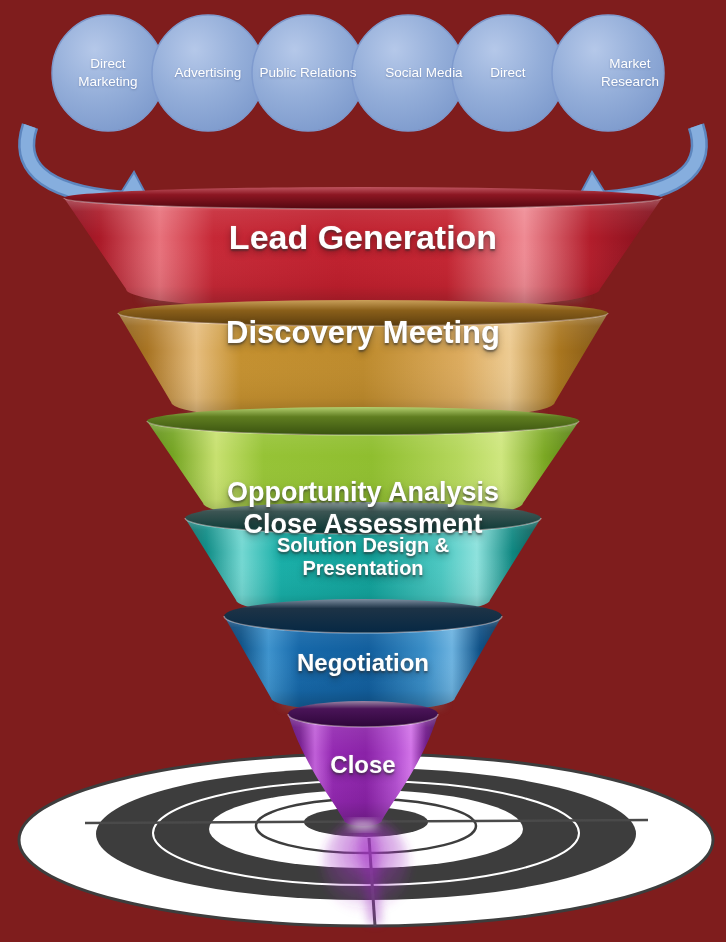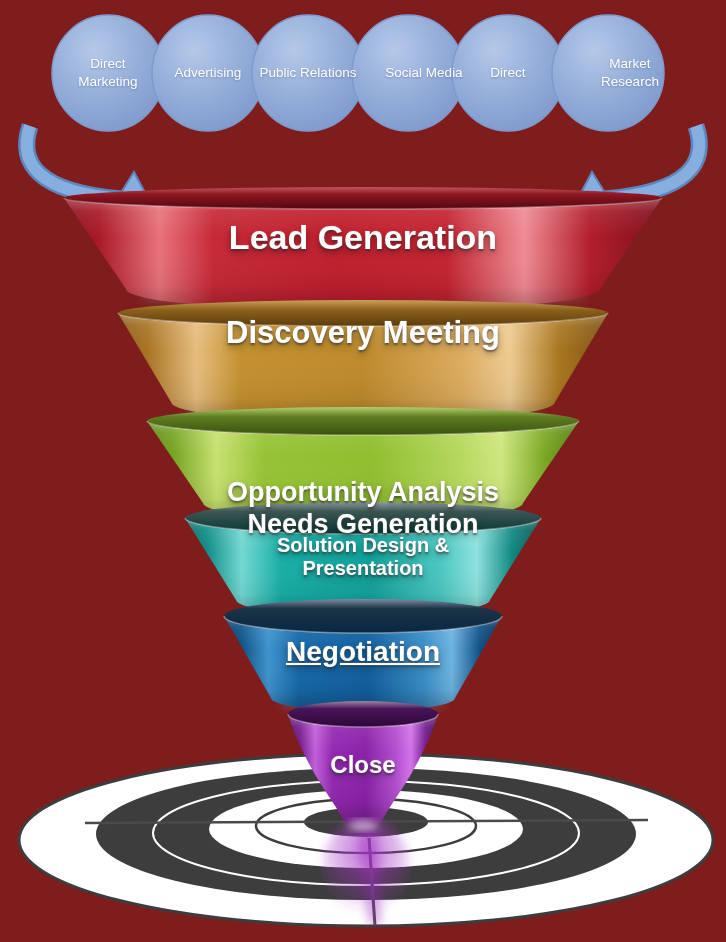--- a/index.html
+++ b/index.html
@@ -13,21 +13,21 @@
     position:absolute;left:363px;transform:translateX(-50%);
     color:#ffffff;font-weight:bold;text-align:center;white-space:nowrap;
     text-shadow:0 2px 2px rgba(40,40,40,.55), 0 4px 7px rgba(0,0,0,.30), 0 0 2px rgba(255,255,255,.25);
     line-height:1.17;
   }
   .stage-label span{display:block;}
   .lbl-lead{top:218px;font-size:34px;}
   .lbl-qualify{top:315px;font-size:31px;}
   .lbl-opportunity{top:430px;font-size:27px;margin-top:47px;}
   .lbl-solution{top:534px;font-size:20px;}
-  .lbl-negotiation{top:636px;font-size:28px;text-decoration:underline;}
+  .lbl-negotiation{top:649px;font-size:24px;}
   .lbl-close{top:751px;font-size:24px;}
   
   .circle-label{
     position:absolute;top:73px;transform:translate(-50%,-50%);
     width:98px;color:#ffffff;font-size:13.5px;line-height:1.3;text-align:center;
     text-shadow:0 1px 2px rgba(80,100,145,.55);
   }
 </style>
 </head>
 <body>
@@ -262,21 +262,21 @@
   <div class="circle-label" style="left:630px">Market Research</div>
 
   <div class="stage-label lbl-lead">
     <span>Lead Generation</span>
   </div>
   <div class="stage-label lbl-qualify">
     <span>Discovery Meeting</span>
   </div>
   <div class="stage-label lbl-opportunity">
     <span>Opportunity Analysis</span>
-    <span>Needs Generation</span>
+    <span>Close Assessment</span>
   </div>
   <div class="stage-label lbl-solution">
     <span>Solution Design &amp;</span>
     <span>Presentation</span>
   </div>
   <div class="stage-label lbl-negotiation">
     <span>Negotiation</span>
   </div>
   <div class="stage-label lbl-close">
     <span>Close</span>

